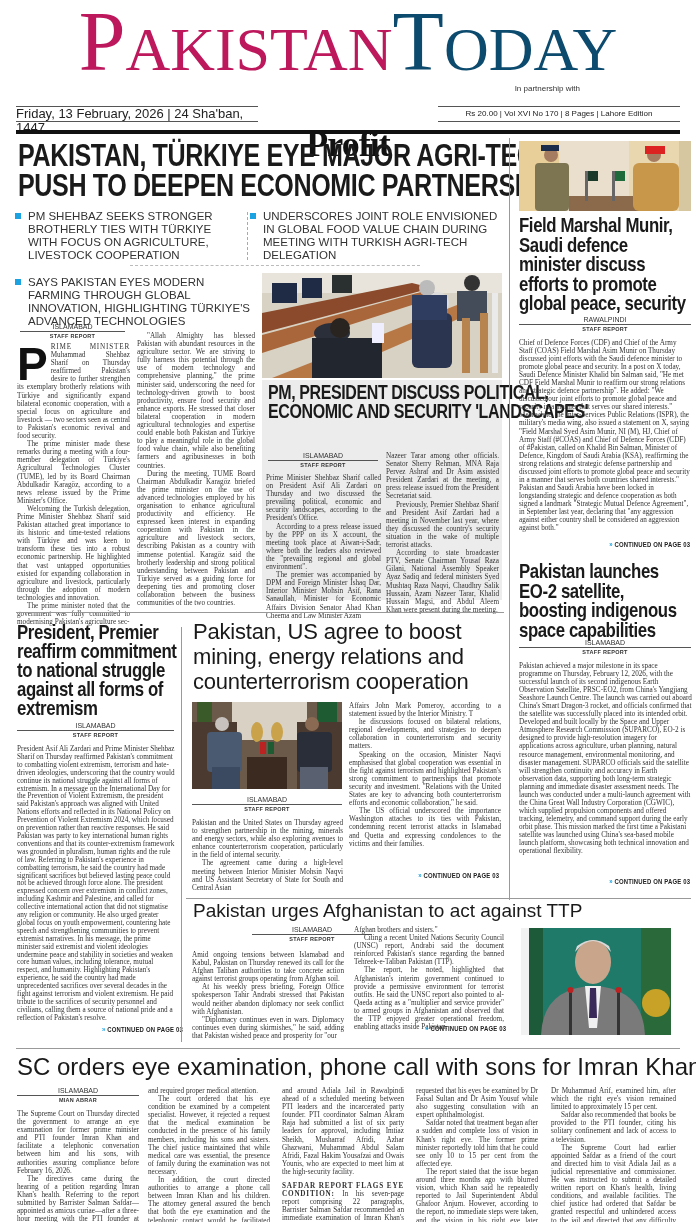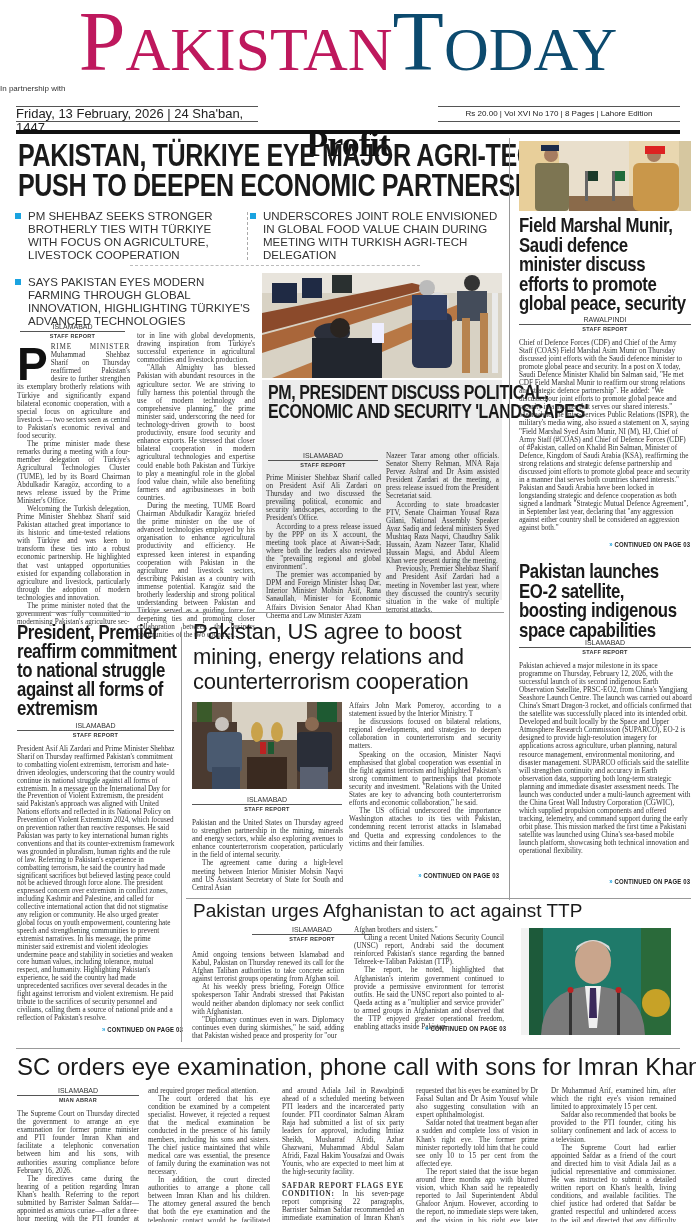--- a/index.html
+++ b/index.html
@@ -5,21 +5,21 @@
   * { box-sizing: border-box; margin: 0; padding: 0; }
   html, body { width: 696px; height: 1222px; overflow: hidden; background: #fff; }
   body { font-family: "Liberation Serif", serif; color: #222; position: relative; }
 
   
   .mast-title { position: absolute; left: 0; top: 0; width: 696px; text-align: center; line-height: 1; white-space: nowrap; }
   .mast-pak { font-family: "Liberation Serif", serif; color: #be185d; font-size: 62px; letter-spacing: 0px; }
   .mast-pak .big { font-size: 84px; }
   .mast-today { font-family: "Liberation Serif", serif; color: #0c4a6e; font-size: 62px; }
   .mast-today .big { font-size: 84px; }
-  .partner { position: absolute; left: 0; width: 696px; top: 84px; text-align: left; font-family: "Liberation Sans", sans-serif; font-size: 8px; color: #333; }
+  .partner { position: absolute; left: 0; width: 580px; top: 84px; text-align: right; font-family: "Liberation Sans", sans-serif; font-size: 8px; color: #333; }
   .profit { position: absolute; left: 260px; width: 176px; top: 92px; text-align: center; font-family: Liberation Serif, serif; font-weight: 900; font-size: 36px; color: #111; letter-spacing: -1px; line-height: 1; margin-top: 34px; }
   .dateline-l { position: absolute; left: 16px; top: 106px; width: 242px; border-top: 1px solid #555; border-bottom: 1px solid #555; height: 16px; font-family: "Liberation Sans", sans-serif; font-size: 13px; line-height: 14px; text-align: left; color: #222; }
   .dateline-r { position: absolute; left: 438px; top: 106px; width: 242px; border-top: 1px solid #555; border-bottom: 1px solid #555; height: 16px; font-family: "Liberation Sans", sans-serif; font-size: 8px; line-height: 14px; text-align: center; color: #222; }
   .mast-rule { position: absolute; left: 16px; top: 130px; width: 664px; height: 4px; background: #111; }
 
   
   .hl-condensed { font-family: "Liberation Sans", sans-serif; font-weight: 900; color: #1a1a1a; transform-origin: left top; letter-spacing: -0.5px; }
   .hl-geo { font-family: "Liberation Sans", sans-serif; color: #1a1a1a; font-weight: 500; }
 
   .main-hl { position: absolute; left: 18px; top: 141px; width: 480px; font-size: 31px; line-height: 30px; transform: scaleX(0.81); transform-origin: left top; white-space: nowrap; width: 600px; }
@@ -115,43 +115,42 @@
   <span class="who">STAFF REPORT</span>
 </div>
 
 <div class="body" style="left:17px; top:343px; width:113px;">
   <p class="noind"><span class="dropcap">P</span><span class="lead-caps">RIME MINISTER</span><span> Muhammad Shehbaz Sharif on Thursday reaffirmed Pakistan's desire to further strengthen its exemplary brotherly relations with Türkiye and significantly expand bilateral economic cooperation, with a special focus on agriculture and livestock — two sectors seen as central to Pakistan's economic revival and food security.</span></p>
   <p>The prime minister made these remarks during a meeting with a four-member delegation of Türkiye's Agricultural Technologies Cluster (TUME), led by its Board Chairman Abdulkadir Karagöz, according to a news release issued by the Prime Minister's Office.</p>
   <p>Welcoming the Turkish delegation, Prime Minister Shehbaz Sharif said Pakistan attached great importance to its historic and time-tested relations with Türkiye and was keen to transform these ties into a robust economic partnership. He highlighted that vast untapped opportunities existed for expanding collaboration in agriculture and livestock, particularly through the adoption of modern technologies and innovation.</p>
   <p>The prime minister noted that the government was fully committed to modernising Pakistan's agriculture sec-</p>
 </div>
 <div class="body" style="left:137px; top:332px; width:118px;">
-  <p class="noind">tor in line with global developments, drawing inspiration from Türkiye's successful experience in agricultural commodities and livestock production.</p>
   <p>"Allah Almighty has blessed Pakistan with abundant resources in the agriculture sector. We are striving to fully harness this potential through the use of modern technology and comprehensive planning," the prime minister said, underscoring the need for technology-driven growth to boost productivity, ensure food security and enhance exports. He stressed that closer bilateral cooperation in modern agricultural technologies and expertise could enable both Pakistan and Türkiye to play a meaningful role in the global food value chain, while also benefiting farmers and agribusinesses in both countries.</p>
   <p>During the meeting, TUME Board Chairman Abdulkadir Karagöz briefed the prime minister on the use of advanced technologies employed by his organisation to enhance agricultural productivity and efficiency. He expressed keen interest in expanding cooperation with Pakistan in the agriculture and livestock sectors, describing Pakistan as a country with immense potential. Karagöz said the brotherly leadership and strong political understanding between Pakistan and Türkiye served as a guiding force for deepening ties and promoting closer collaboration between the business communities of the two countries.</p>
 </div>
 
 <div class="grey-box" style="left:262px; top:380px; width:240px; height:220px;"></div>
 <div class="hl-condensed" style="position:absolute; left:268px; top:383px; font-size:20px; line-height:19px; transform:scaleX(0.8); white-space:nowrap;">
   <div>PM, PRESIDENT DISCUSS POLITICAL,</div>
   <div>ECONOMIC AND SECURITY 'LANDSCAPES'</div>
 </div>
 <div class="byline" style="left:268px; top:452px; width:110px;">
   <span class="place">ISLAMABAD</span>
   <span class="who">STAFF REPORT</span>
 </div>
 <div class="body" style="left:266px; top:474px; width:115px;">
   <p class="noind">Prime Minister Shehbaz Sharif called on President Asif Ali Zardari on Thursday and two discussed the prevailing political, economic and security landscapes, according to the President's Office.</p>
   <p>According to a press release issued by the PPP on its X account, the meeting took place at Aiwan-i-Sadr, where both the leaders also reviewed the "prevailing regional and global environment".</p>
   <p>The premier was accompanied by DPM and Foreign Minister Ishaq Dar, Interior Minister Mohsin Asif, Rana Sanaullah, Minister for Economic Affairs Division Senator Ahad Khan Cheema and Law Minister Azam</p>
 </div>
 <div class="body" style="left:386px; top:452px; width:113px;">
   <p class="noind">Nazeer Tarar among other officials. Senator Sherry Rehman, MNA Raja Pervez Ashraf and Dr Asim assisted President Zardari at the meeting, a press release issued from the President Secretariat said.</p>
+  <p>Previously, Premier Shehbaz Sharif and President Asif Zardari had a meeting in November last year, where they discussed the country's security situation in the wake of multiple terrorist attacks.</p>
   <p>According to state broadcaster PTV, Senate Chairman Yousaf Raza Gilani, National Assembly Speaker Ayaz Sadiq and federal ministers Syed Mushtaq Raza Naqvi, Chaudhry Salik Hussain, Azam Nazeer Tarar, Khalid Hussain Magsi, and Abdul Aleem Khan were present during the meeting.</p>
-  <p>Previously, Premier Shehbaz Sharif and President Asif Zardari had a meeting in November last year, where they discussed the country's security situation in the wake of multiple terrorist attacks.</p>
 </div>
 
 <div class="vrule" style="left:509px; top:138px; height:762px;"></div>
 
 <div class="photo" style="left:519px; top:141px; width:172px; height:70px;">
   <svg width="172" height="70" viewBox="0 0 172 70">
     <rect width="172" height="70" fill="#e9dfcc"></rect>
     <rect x="0" y="0" width="40" height="70" fill="#e8cf9a"></rect>
     <rect x="110" y="0" width="50" height="70" fill="#e9d7b0"></rect>
     <rect x="50" y="55" width="80" height="15" fill="#8a6a4a"></rect>

